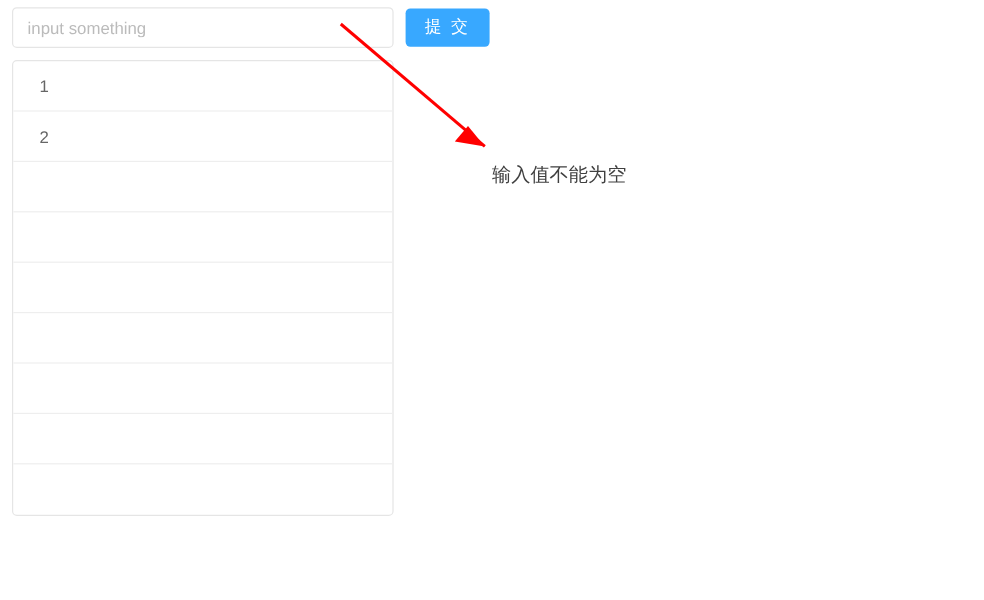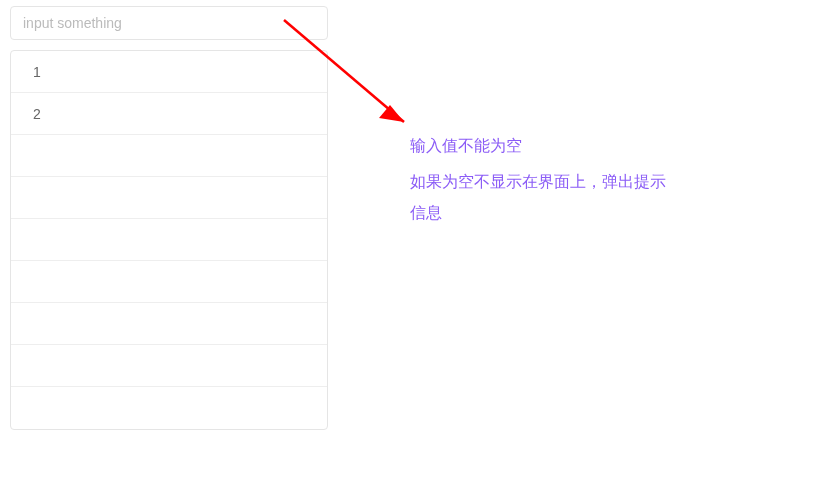--- a/index.html
+++ b/index.html
@@ -10,22 +10,22 @@
     body {
       font-family: -apple-system, BlinkMacSystemFont, "Segoe UI", "Microsoft YaHei", sans-serif;
       background: #fff;
       width: 820px;
       height: 500px;
       position: relative;
       padding: 6px 10px;
     }
     .top-row {
       display: flex;
+      align-items: center;
       gap: 10px;
-      flex-direction: column;
     }
     .text-input {
       width: 318px;
       height: 34px;
       padding: 6px 12px;
       border: 1px solid #e5e5e5;
       border-radius: 4px;
       font-size: 14px;
       color: #555;
       outline: none;
@@ -65,35 +65,35 @@
     .annotation-arrow {
       position: absolute;
       left: 276px;
       top: 14px;
       pointer-events: none;
     }
     .annotation-text {
       position: absolute;
       left: 410px;
       top: 132px;
-      color: #8b5cf6;
+      color: #404040;
       font-size: 16px;
       line-height: 1.9;
       max-width: 270px;
-      font-family: Liberation Mono, monospace;
     }
     .annotation-text p {
       margin-bottom: 6px;
     }
   </style>
 </head>
 <body>
 
 <div class="top-row">
   <input type="text" class="text-input" placeholder="input something" style="">
+  <button class="submit-btn">提 交</button>
 </div>
 
 <div class="list-container">
   <div class="list-row">1</div>
   <div class="list-row">2</div>
   <div class="list-row"></div>
   <div class="list-row"></div>
   <div class="list-row"></div>
   <div class="list-row"></div>
   <div class="list-row"></div>
@@ -101,14 +101,13 @@
   <div class="list-row"></div>
 </div>
 
 <svg class="annotation-arrow" width="150" height="130">
   <line x1="8" y1="6" x2="128" y2="108" stroke="#ff0000" stroke-width="2.5"></line>
   <polygon points="128,108 114,91 103,104" fill="#ff0000"></polygon>
 </svg>
 
 <div class="annotation-text">
   <p>输入值不能为空</p>
-  <p>如果为空不显示在界面上，弹出提示信息</p>
 </div>
 
 </body></html>

